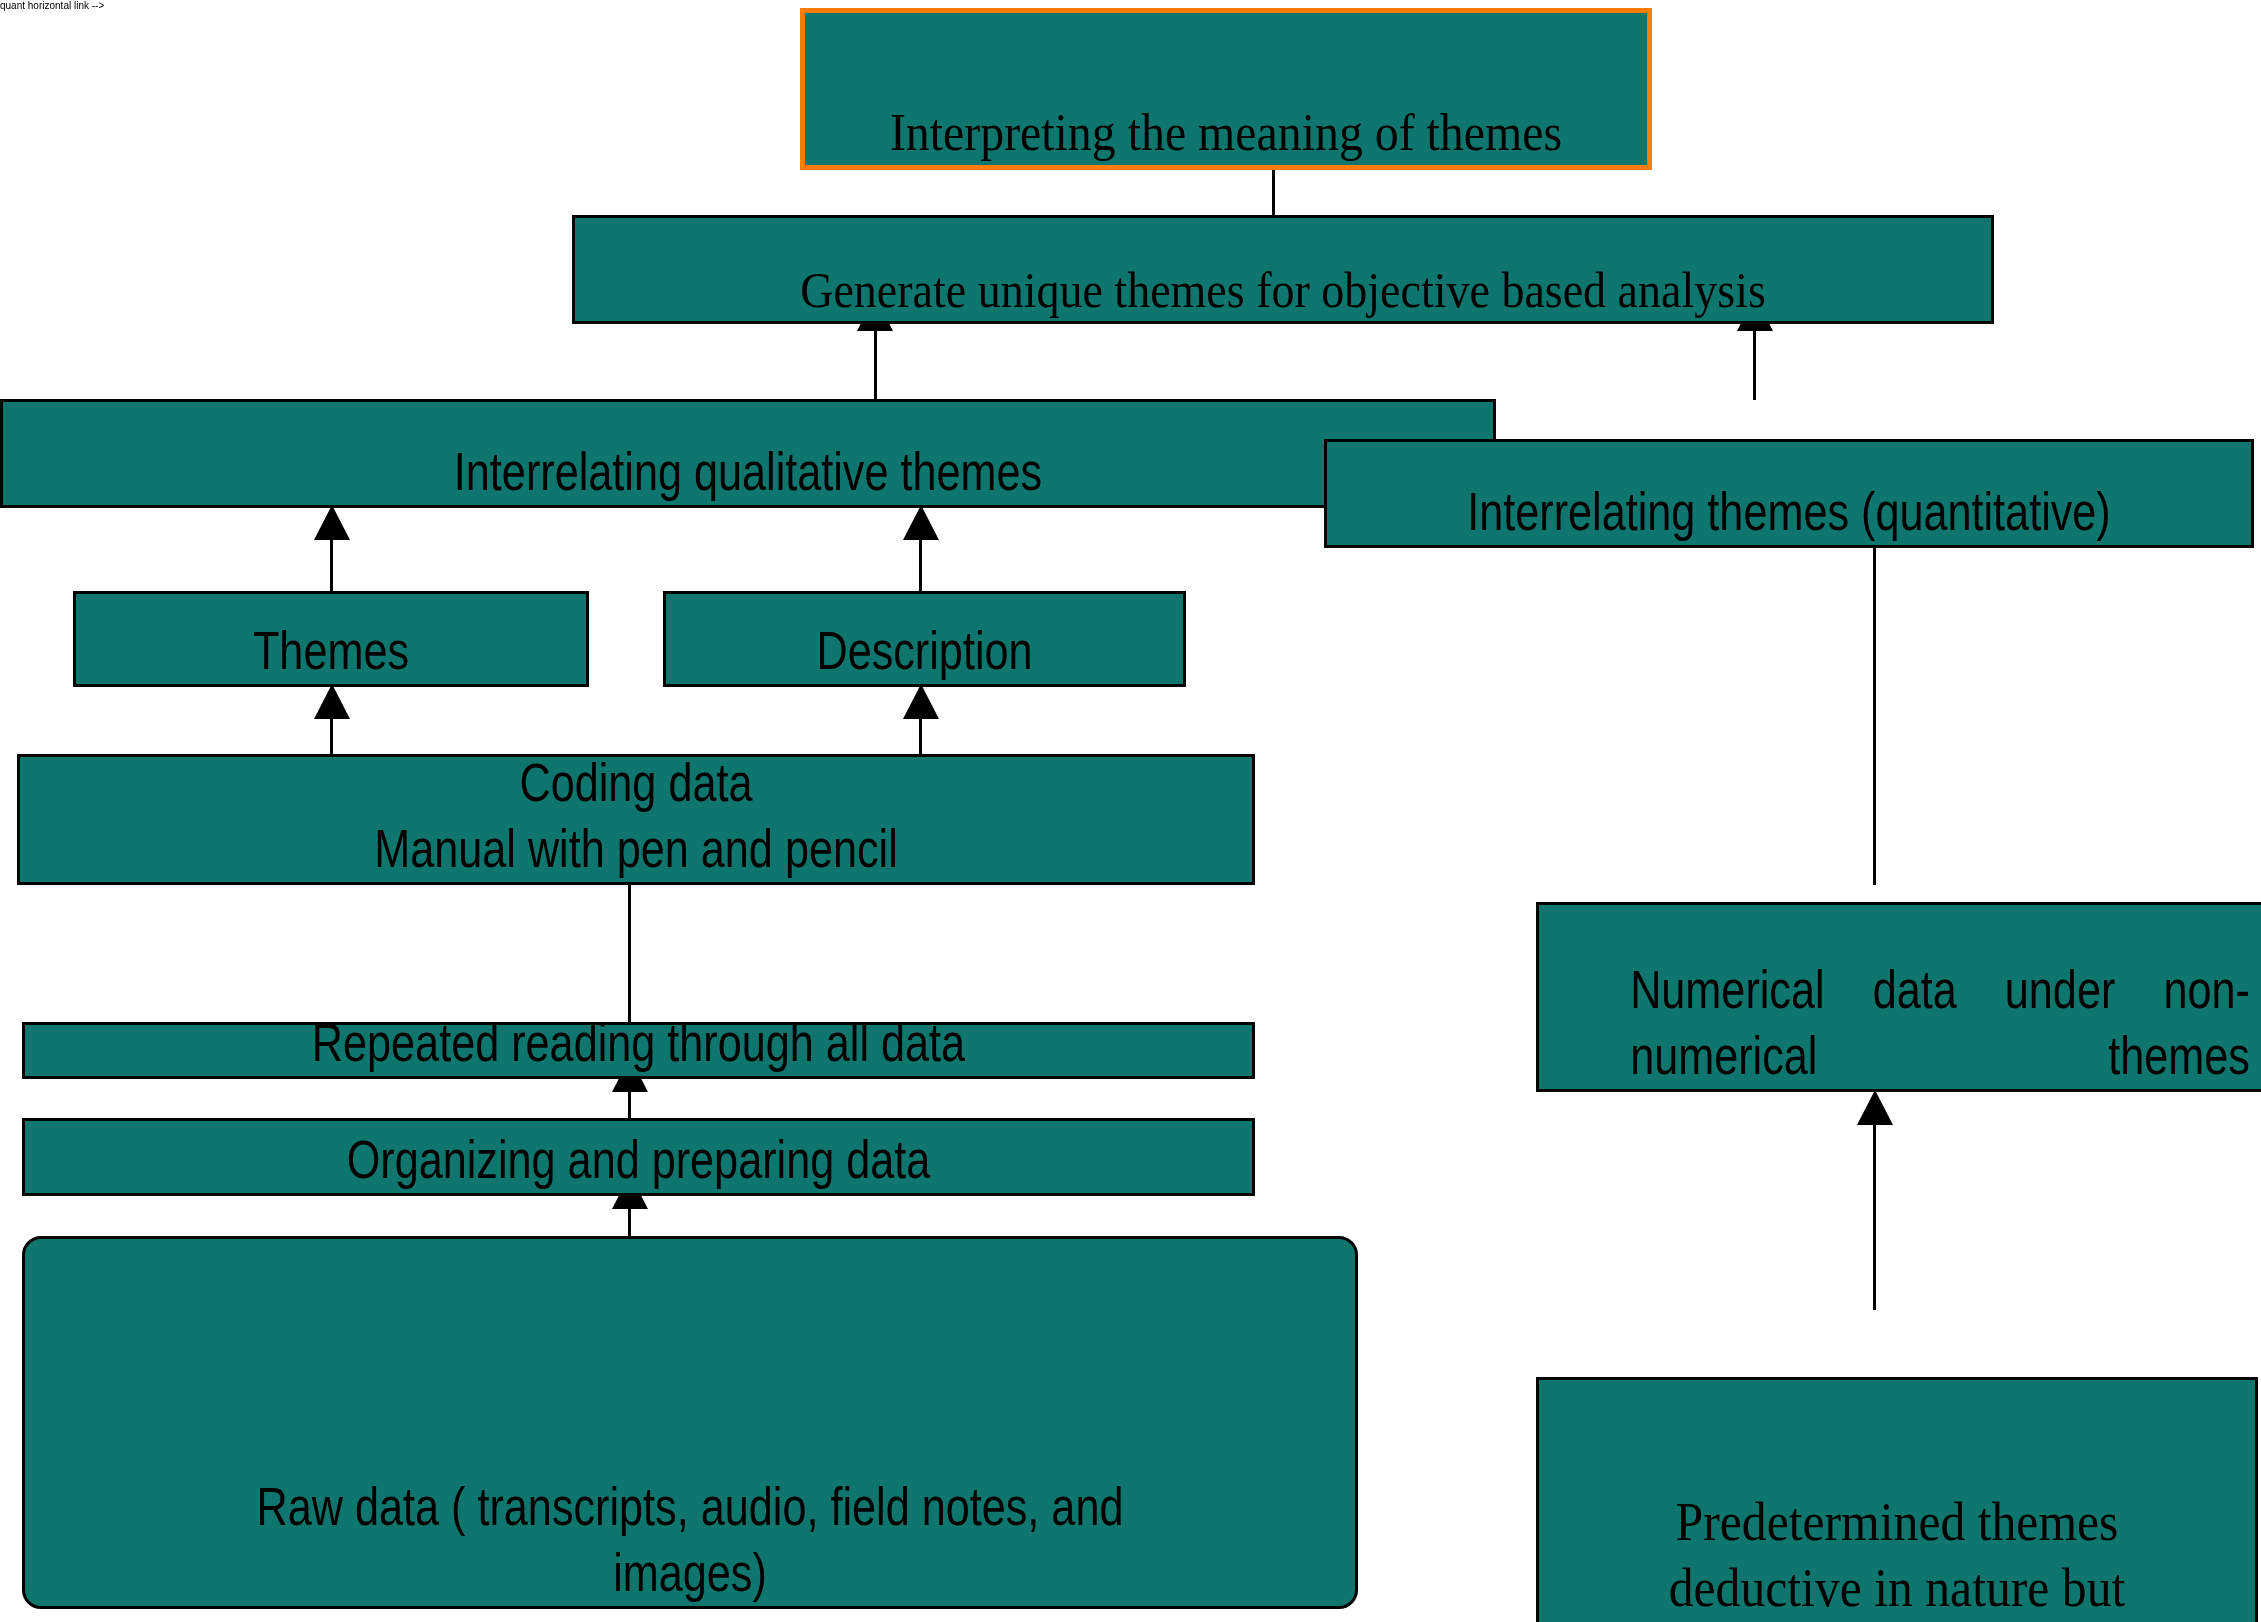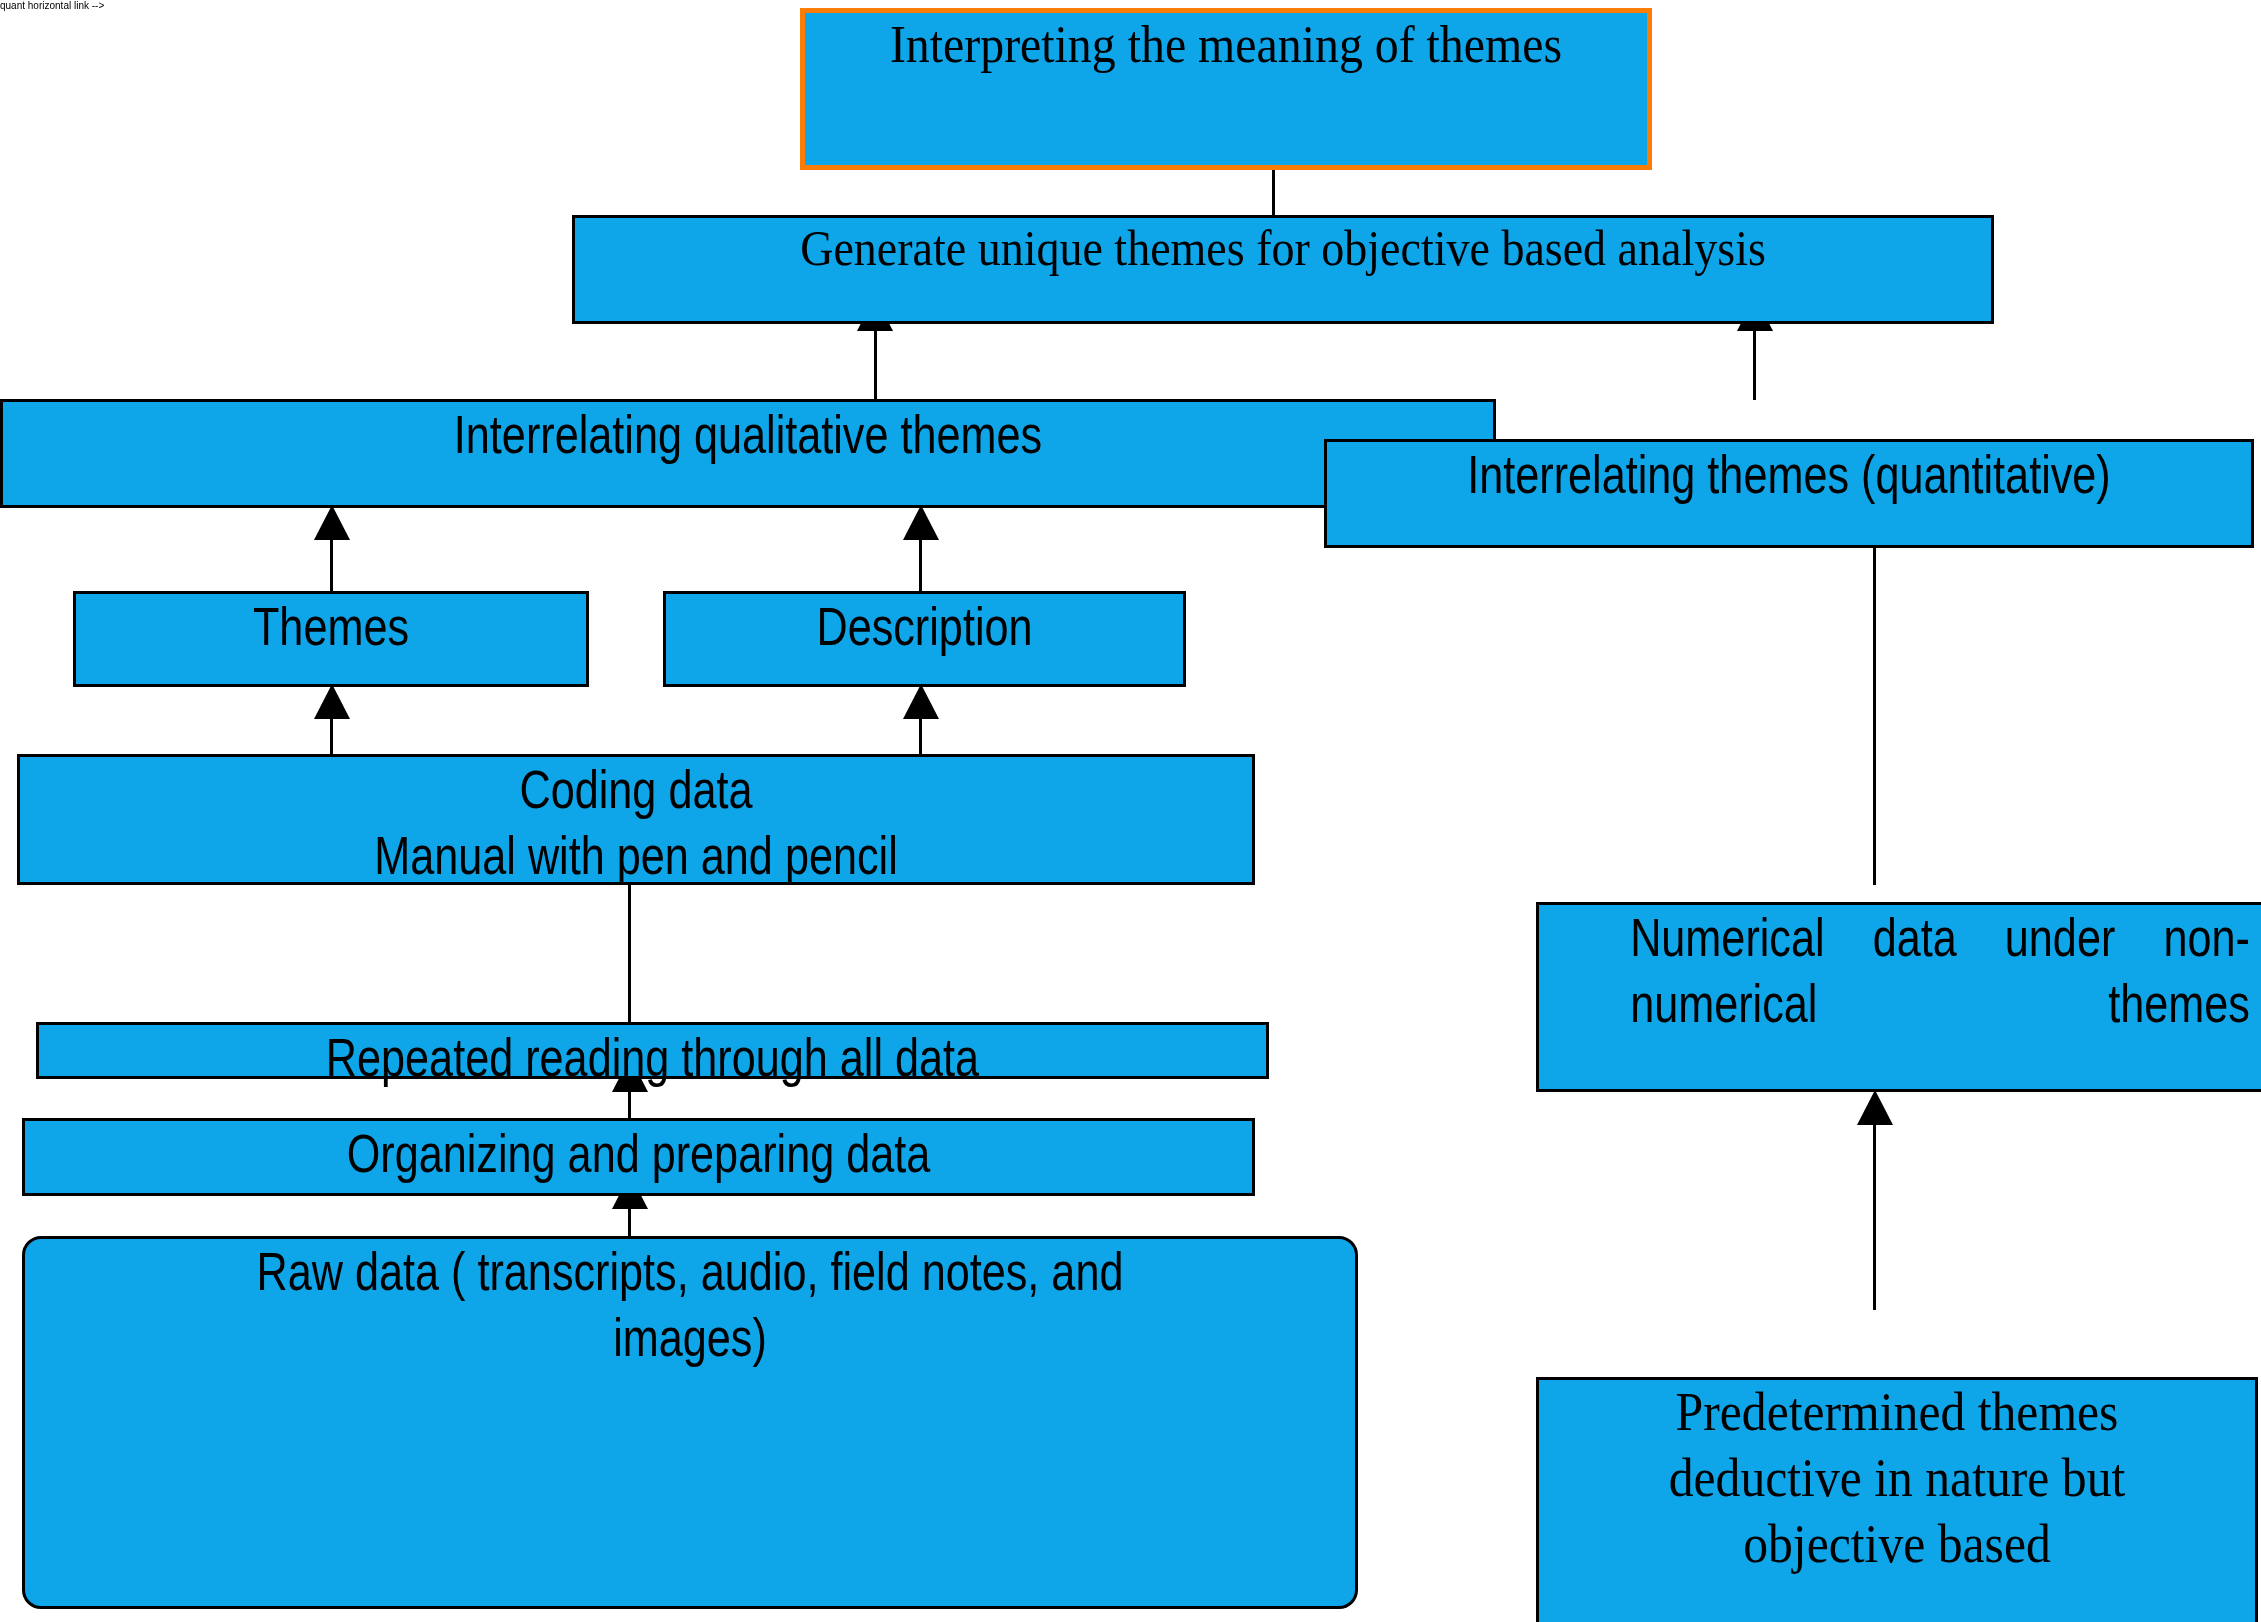--- a/index.html
+++ b/index.html
@@ -11,24 +11,24 @@
     position: relative;
     width: 2261px;
     height: 1622px;
     background: #ffffff;
     overflow: hidden;
     font-family: "Liberation Sans", sans-serif;
   }
   .node {
     position: absolute;
     box-sizing: border-box;
-    background: #0ea5e9;
+    background: #0f766e;
     border: 3.1px solid #000000;
     display: flex;
-    align-items: flex-start;
+    align-items: flex-end;
     justify-content: center;
     z-index: 3;
   }
   .node .txt {
     display: block;
     width: 100%;
     text-align: center;
     line-height: 1.22;
     color: #000000;
     padding: 0 8.7px;
@@ -159,21 +159,21 @@
 
   <div class="node sans" style="left:663px; top:591px; width:523px; height:96px;">
     <span class="txt" style="font-size:54px;">Description</span>
   </div>
 
   <div class="node sans" style="left:17px; top:754px; width:1238px; height:131px;">
     <span class="txt" style="font-size:54px;">Coding data
 Manual with pen and pencil</span>
   </div>
 
-  <div class="node sans" style="left:36px; top:1022px; width:1233px; height:57px;">
+  <div class="node sans" style="left:22px; top:1022px; width:1233px; height:57px;">
     <span class="txt" style="font-size:54px;">Repeated reading through all data</span>
   </div>
 
   <div class="node sans" style="left:22px; top:1118px; width:1233px; height:78px;">
     <span class="txt" style="font-size:54px;">Organizing and preparing data</span>
   </div>
 
   <div class="node sans" style="left:22px; top:1236px; width:1336px; height:373px;border-radius:19px;">
     <span class="txt" style="font-size:54px; padding:0 37px;">Raw data ( transcripts, audio, field notes, and images)</span>
   </div>

